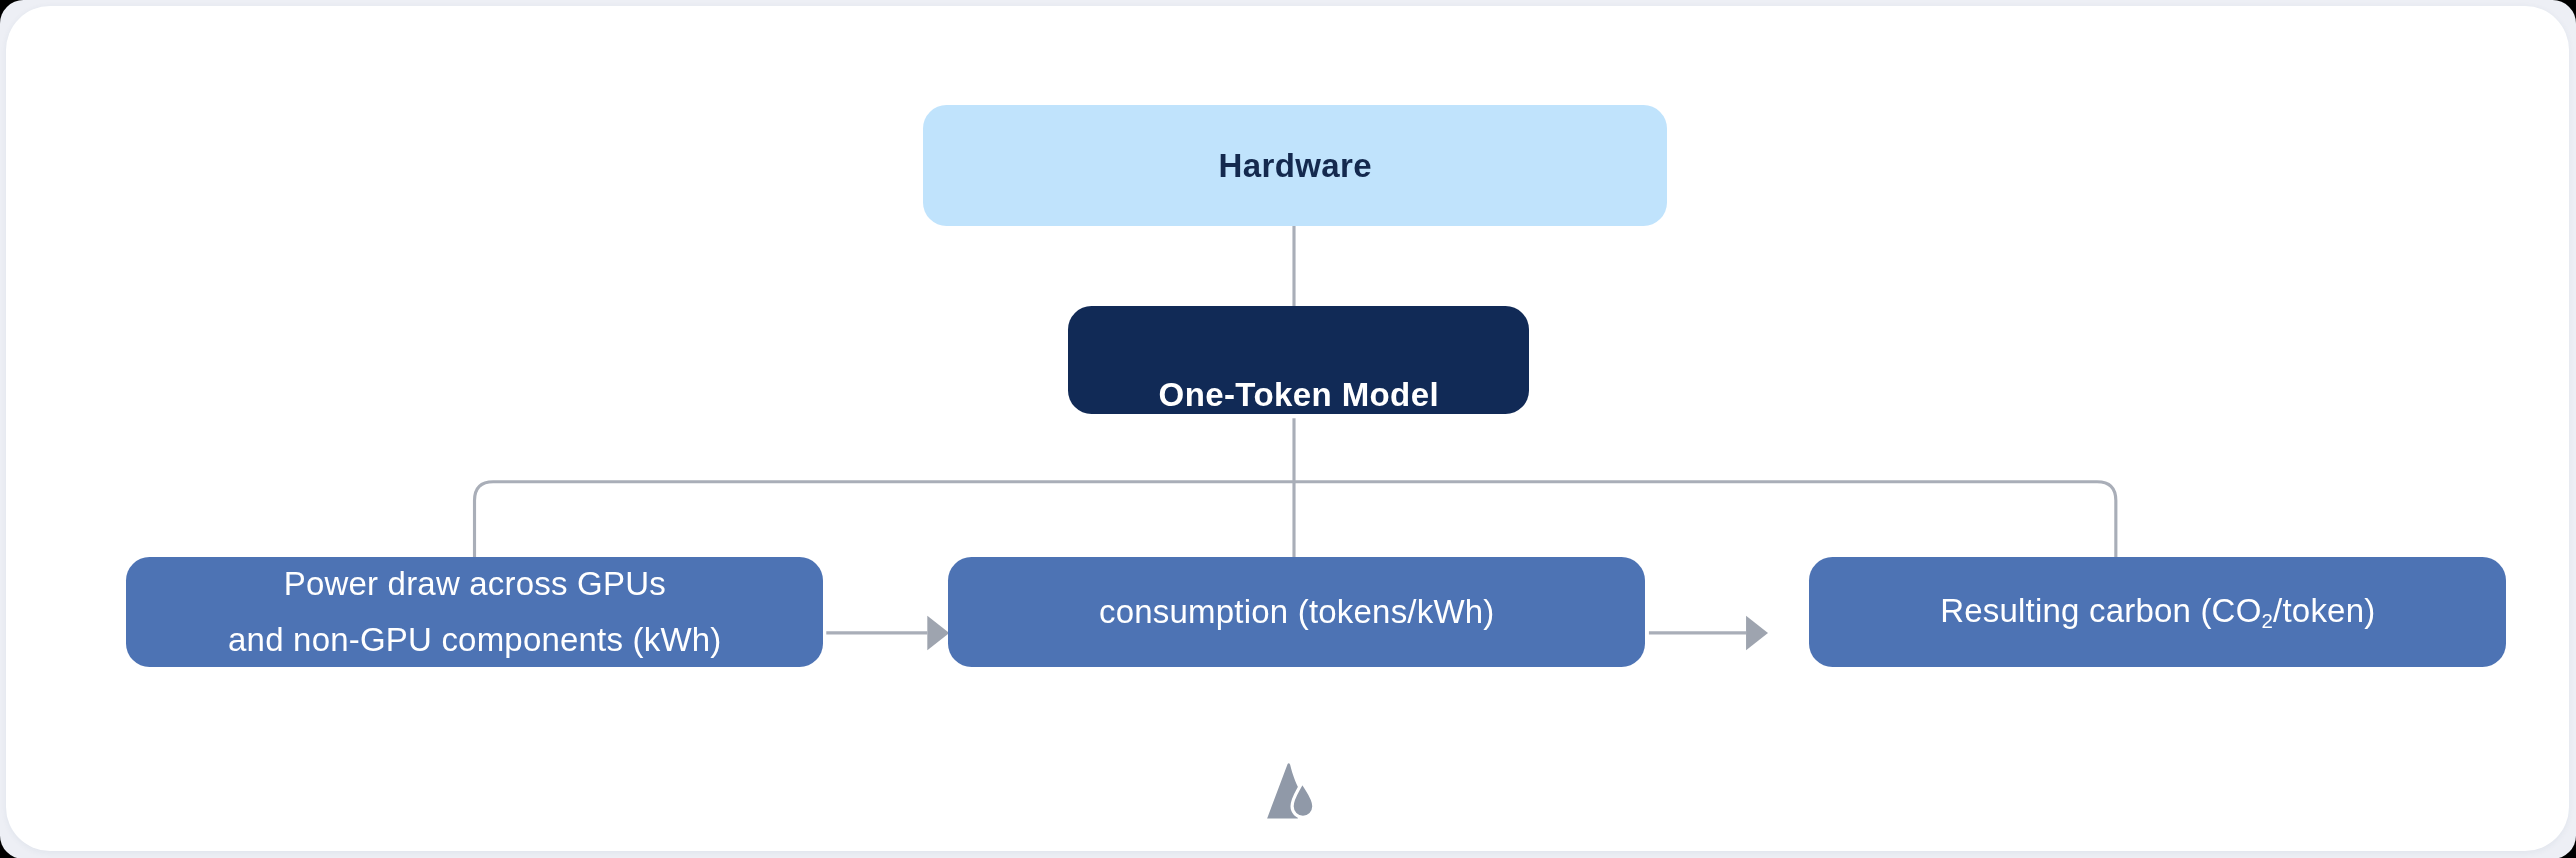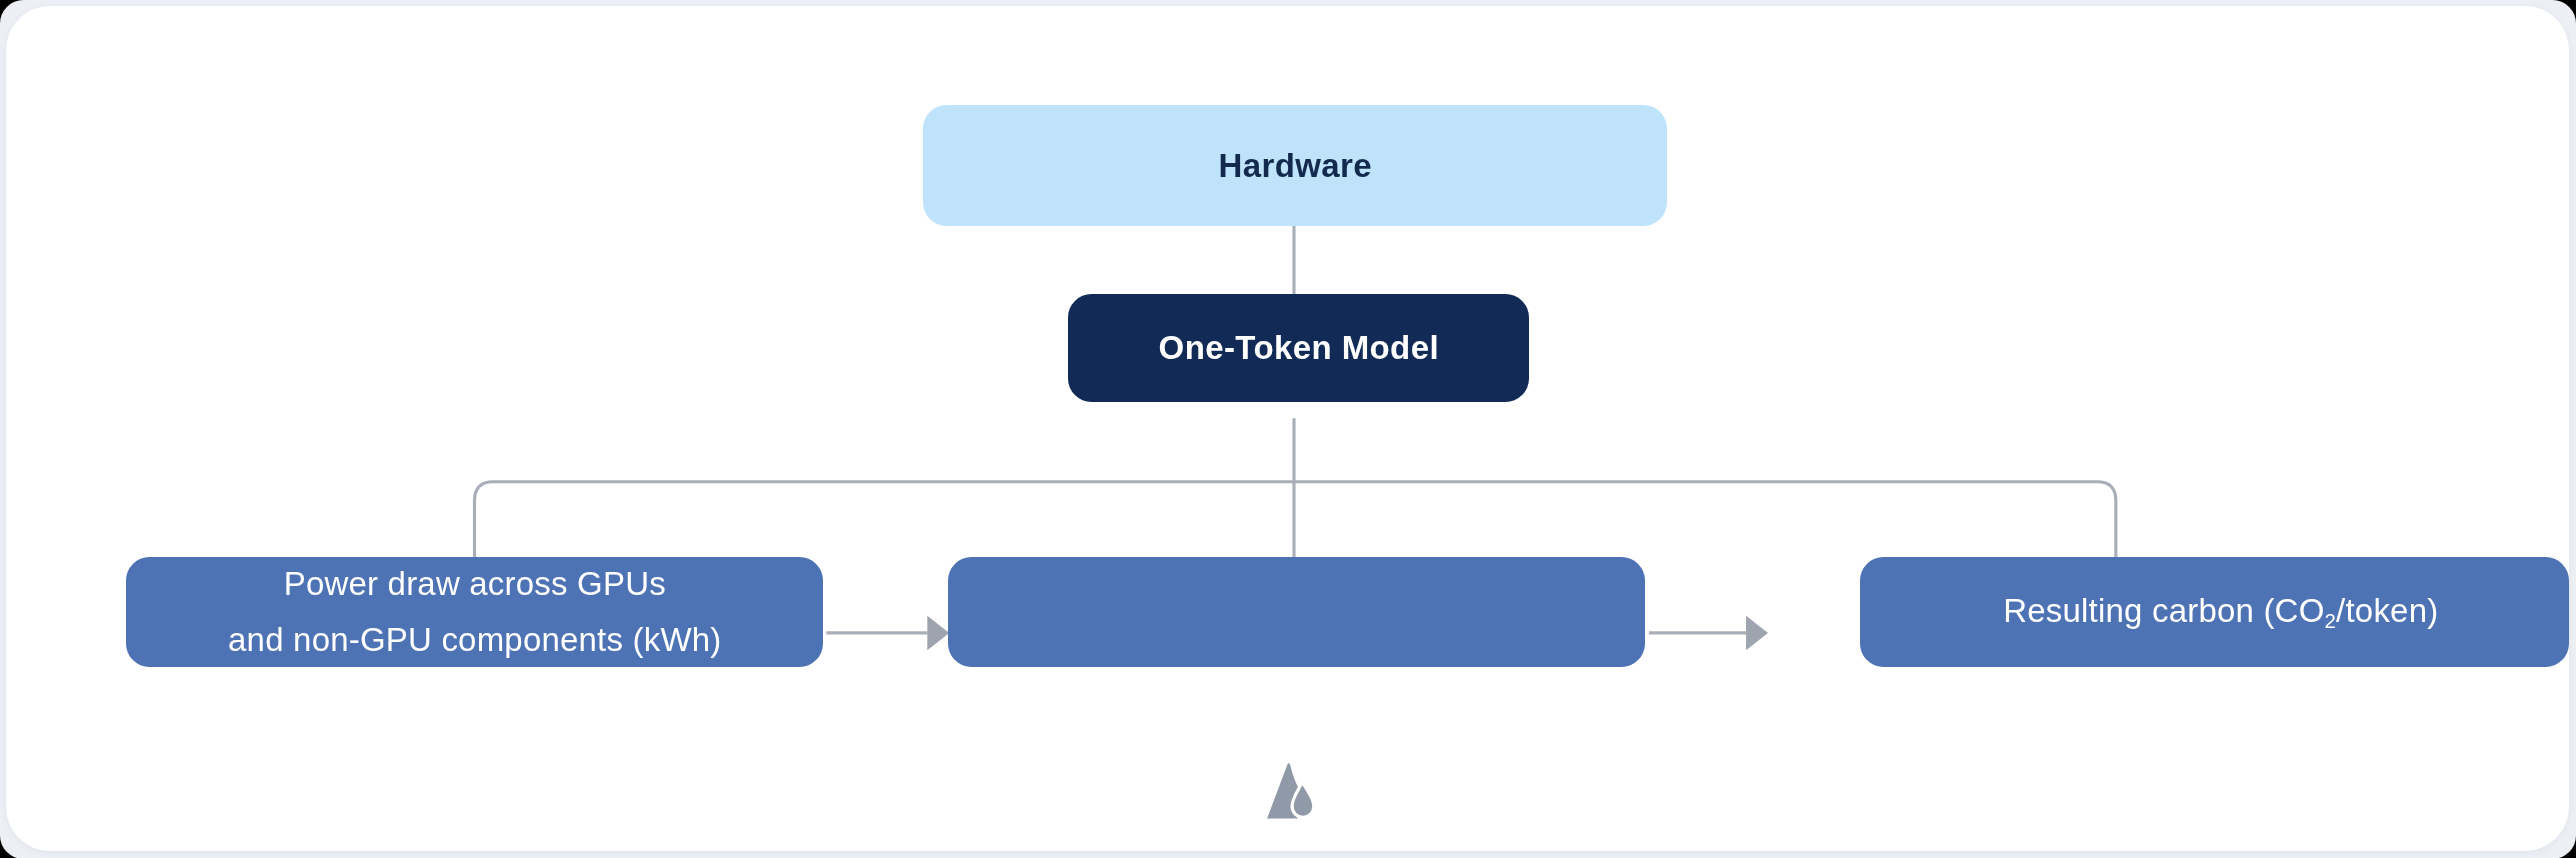--- a/index.html
+++ b/index.html
@@ -20,34 +20,34 @@
     position:absolute;display:flex;flex-direction:column;
     align-items:center;justify-content:center;
     border-radius:23.5px;text-align:center;
   }
   .node-hardware{
     left:917px;top:99px;width:744px;height:121px;
     background:#c0e3fc;color:#14294e;
     font-size:33px;font-weight:700;letter-spacing:0.4px;
   }
   .node-model{
-    left:1062px;top:288px;width:461px;height:108px;
+    left:1062px;top:300px;width:461px;height:108px;
     background:#112a56;color:#ffffff;
-    font-size:33px;font-weight:700;letter-spacing:0.4px;
+    font-size:33px;font-weight:700;letter-spacing:0.4px;justify-content:flex-end;
   }
   .stage{
     background:#4d73b4;color:#ffffff;
     top:551px;width:697px;height:110px;
     font-size:33px;font-weight:500;letter-spacing:0.2px;
     gap:20.4px;
   }
   .stage .line{white-space:pre;line-height:1.1;}
   .stage-1{left:120px;}
   .stage-2{left:942px;}
-  .stage-3{left:1854px;padding-left:12px;}
+  .stage-3{left:1803px;}
   .sub{font-size:0.62em;vertical-align:-0.28em;}
   .footer{
     position:absolute;left:0;top:746px;width:2576px;height:78px;
     display:flex;align-items:center;justify-content:center;gap:15.7px;
   }
   .logo-mark{width:78px;height:64px;flex:0 0 auto;}
   .logo-text{
     color:#9099a8;font-size:41px;font-weight:600;letter-spacing:0.8px;
   }
 </style>
@@ -74,20 +74,21 @@
     <div class="node node-model">
       <span>One-Token Model</span>
     </div>
 
     <div class="node stage stage-1">
       <div class="line">Power draw across GPUs</div>
       <div class="line">and non-GPU components (kWh)</div>
     </div>
 
     <div class="node stage stage-2">
+      <div class="line">consumption (tokens/kWh)</div>
     </div>
 
     <div class="node stage stage-3">
       <div class="line"><span>Resulting carbon (CO</span><span class="sub">2</span><span>/token)</span></div>
     </div>
 
     <div class="footer">
       <svg class="logo-mark" viewBox="0 0 100 100" xmlns="http://www.w3.org/2000/svg">
         <path d="M 40 8 Q 42 5 44 9 C 48 25 52 36 58 47 L 56 93 L 8 93 Z" fill="#9099a8"></path>
         <path d="M 63 36 C 72 52 81 61 81 74 A 17 17 0 1 1 47 74 C 47 61 55 52 63 36 Z" fill="#9099a8" stroke="#ffffff" stroke-width="5"></path>

